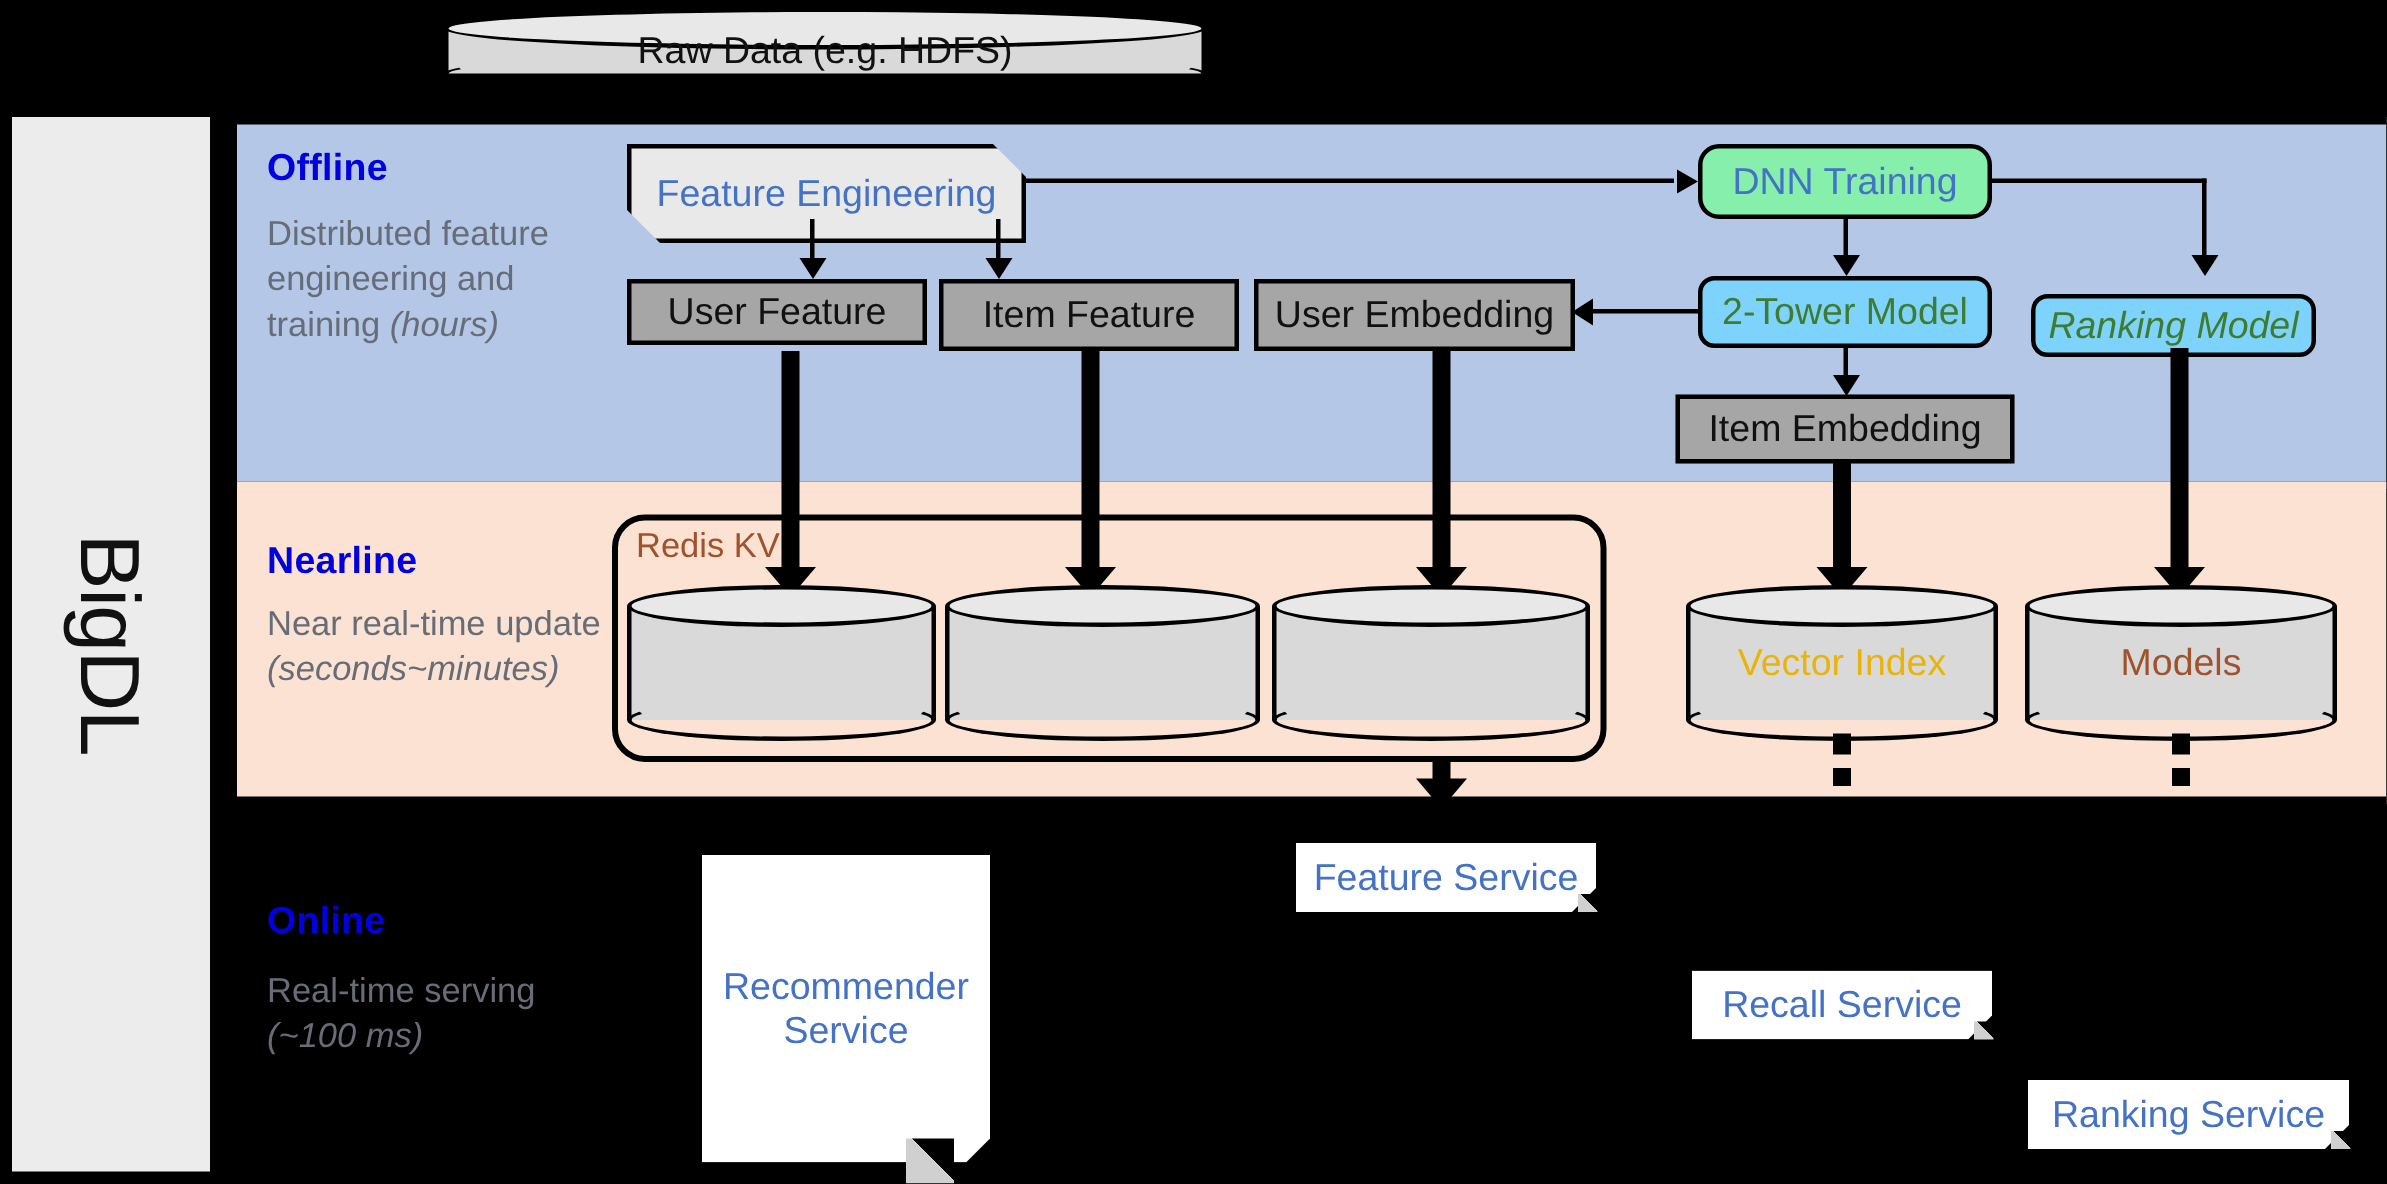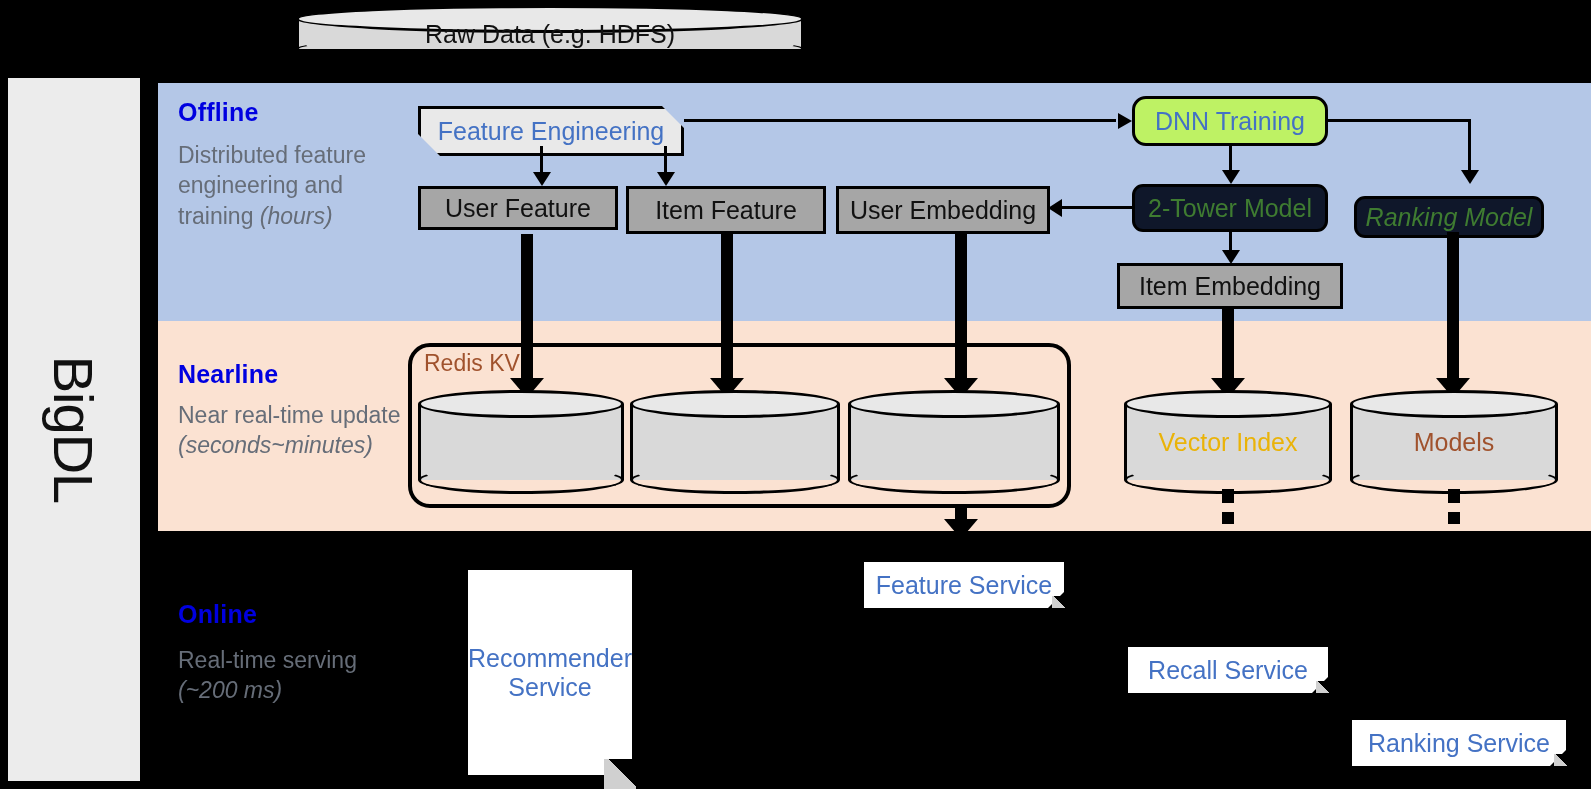--- a/index.html
+++ b/index.html
@@ -26,25 +26,25 @@
 
   
   .gray-box{background:#a6a6a6;border:3px solid #000;font-size:25px;color:#111;}
 
   
   .banner{background:#e9e9e9;border:3px solid #000;font-size:25px;color:#4472c4;
     clip-path:polygon(0 0, calc(100% - 22px) 0, 100% 22px, 100% 100%, 22px 100%, 0 calc(100% - 22px));
     position:absolute;}
 
   
-  .notch{background:#bef264;border:3px solid #000;font-size:25px;color:#4472c4;
+  .notch{background:#86efac;border:3px solid #000;font-size:25px;color:#4472c4;
     border-radius:14px;}
 
   
-  .round-box{background:#0f172a;border:3px solid #000;border-radius:11px;font-size:25px;color:#3f7c31;}
+  .round-box{background:#7dd3fc;border:3px solid #000;border-radius:11px;font-size:25px;color:#3f7c31;}
 
   
   .note{background:#fff;font-size:25px;color:#4472c4;
     clip-path:polygon(0 0, 100% 0, 100% calc(100% - 16px), calc(100% - 16px) 100%, 0 100%);}
 
   
   .cyl{position:absolute;}
   .cyl .body{position:absolute;left:0;right:0;top:14px;bottom:14px;background:#d9d9d9;
     border-left:3px solid #000;border-right:3px solid #000;}
   .cyl .top{position:absolute;left:0;right:0;top:0;height:28px;background:#e8e8e8;
@@ -82,33 +82,33 @@
     </div>
   </div>
 
   <div class="stage-title" style="left:178px;top:98px;text-align:center;">Offline</div>
   <div class="stage-desc" style="left:178px;top:140px;"><span>Distributed feature engineering and training </span><i>(hours)</i></div>
 
   <div class="stage-title" style="left:178px;top:360px;">Nearline</div>
   <div class="stage-desc" style="left:178px;top:400px;"><span>Near real-time update </span><i>(seconds~minutes)</i></div>
 
   <div class="stage-title" style="left:178px;top:600px;">Online</div>
-  <div class="stage-desc" style="left:178px;top:645px;"><span>Real-time serving </span><i>(~200 ms)</i></div>
+  <div class="stage-desc" style="left:178px;top:645px;"><span>Real-time serving </span><i>(~100 ms)</i></div>
 
   <div class="cyl" style="left:296px;top:5px;width:508px;height:58px;">
     <div class="body"></div>
     <div class="top"></div>
     <div class="bot"></div>
     <div class="lbl" style="color:#111;">Raw Data (e.g. HDFS)</div>
   </div>
 
   <div class="vline" style="left:546px;top:60px;width:6px;height:22px;"></div>
   <div class="arrowhead ah-down-big" style="left:532px;top:60px;"></div>
 
-  <div class="node banner" style="left:418px;top:96px;width:266px;height:50px;margin-top:10px;">Feature Engineering</div>
+  <div class="node banner" style="left:418px;top:96px;width:266px;height:66px;">Feature Engineering</div>
 
   <div class="node notch" style="left:1132px;top:96px;width:196px;height:50px;">DNN Training</div>
 
   <div class="node gray-box" style="left:418px;top:186px;width:200px;height:44px;">User Feature</div>
   <div class="node gray-box" style="left:626px;top:186px;width:200px;height:48px;">Item Feature</div>
   <div class="node gray-box" style="left:836px;top:186px;width:214px;height:48px;">User Embedding</div>
 
   <div class="node round-box" style="left:1132px;top:184px;width:196px;height:48px;">2-Tower Model</div>
   <div class="node round-box" style="left:1354px;top:196px;width:190px;height:42px;font-style:italic;">Ranking Model</div>
 
@@ -187,21 +187,21 @@
 
   <div class="vline" style="left:955px;top:508px;width:12px;height:12px;"></div>
   <div class="arrowhead ah-down-big" style="left:944px;top:519px;"></div>
 
   <div class="vline" style="left:1222px;top:489px;width:12px;height:14px;"></div>
   <div class="vline" style="left:1222px;top:512px;width:12px;height:12px;"></div>
 
   <div class="vline" style="left:1448px;top:489px;width:12px;height:14px;"></div>
   <div class="vline" style="left:1448px;top:512px;width:12px;height:12px;"></div>
 
-  <div class="node note" style="left:468px;top:570px;width:164px;height:205px;position:absolute;">
+  <div class="node note" style="left:468px;top:570px;width:192px;height:205px;position:absolute;">
     <span>Recommender Service</span>
   </div>
   <div style="position:absolute;left:604px;top:759px;width:32px;height:30px;
               background:linear-gradient(225deg,#000 0 45%,#d0d0d0 45% 100%);"></div>
 
   <div class="node note" style="left:864px;top:562px;width:200px;height:46px;position:absolute;">
     <span>Feature Service</span>
   </div>
   <div style="position:absolute;left:1052px;top:596px;width:13px;height:12px;
               background:linear-gradient(225deg,#000 0 45%,#d0d0d0 45% 100%);"></div>

